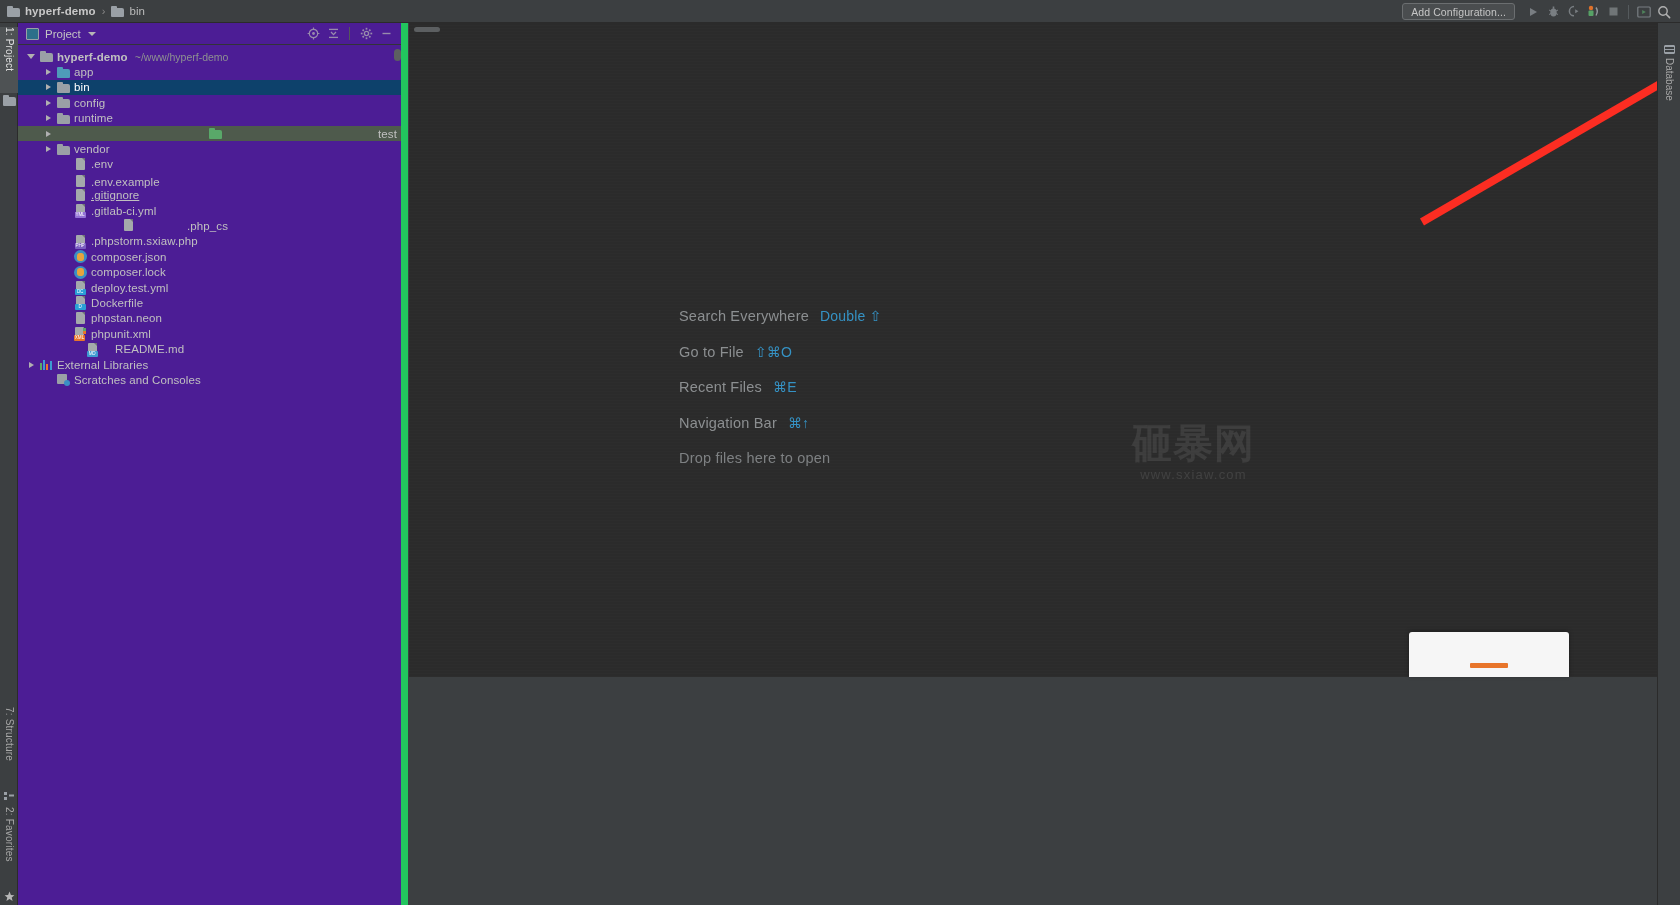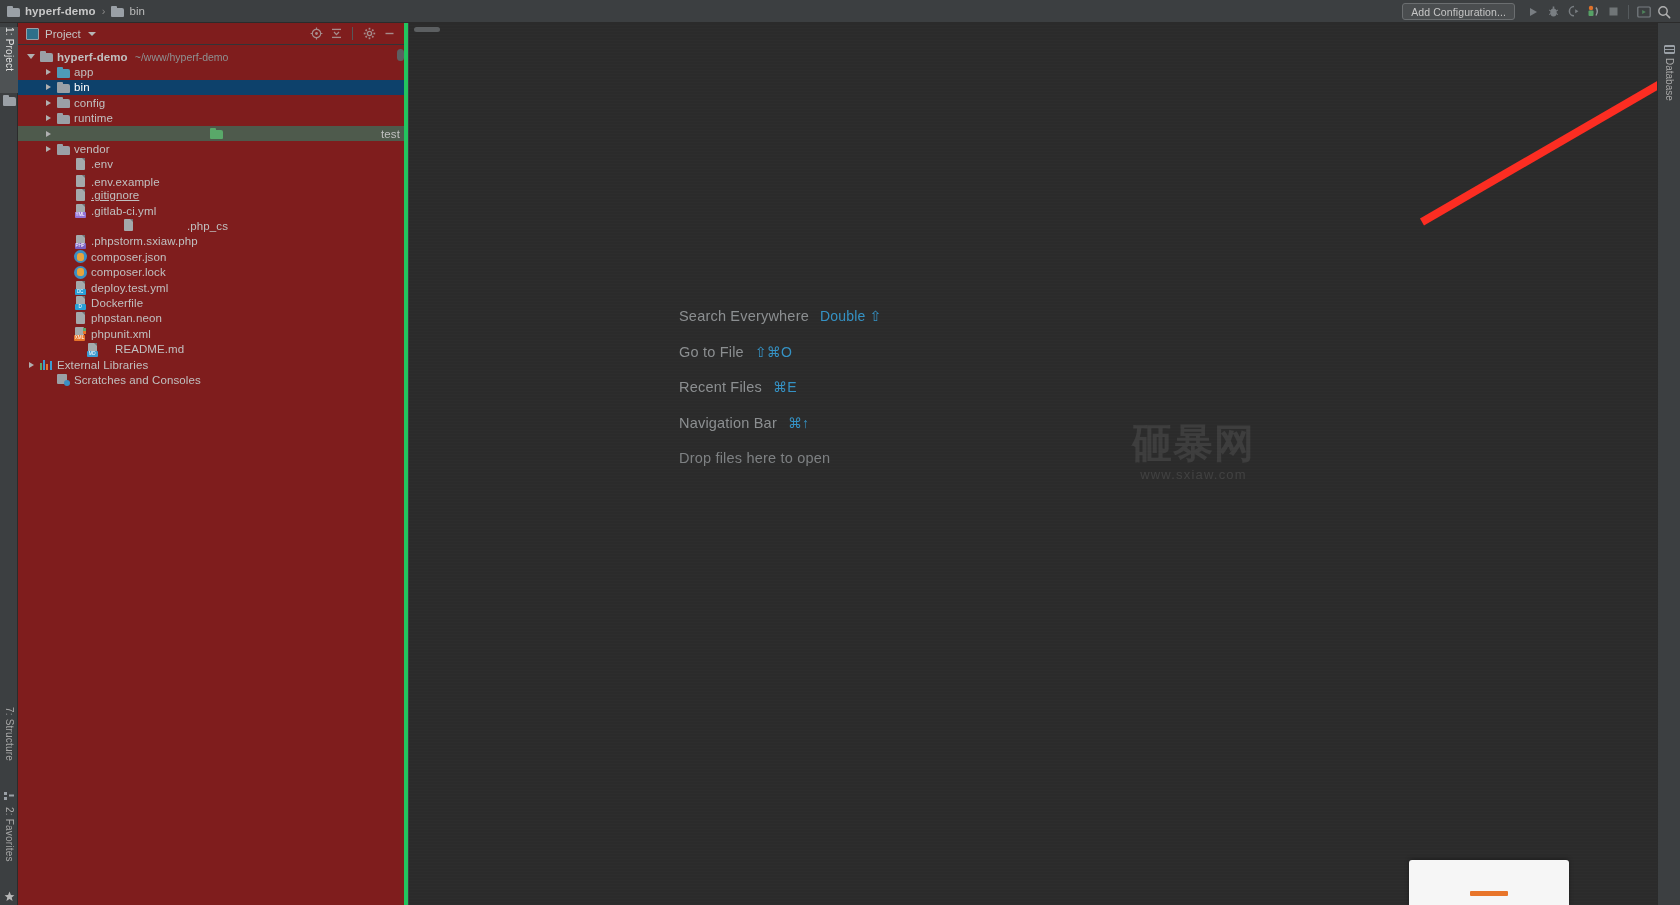--- a/index.html
+++ b/index.html
@@ -63,21 +63,21 @@
     font-size: 10px; color: #a8a8a8; letter-spacing: .2px;
     display: flex; align-items: center; justify-content: flex-start;
     white-space: nowrap;
   }
   .vtab.sel { background: #4e5254; color: #e0e0e0; }
   .vtab-ico { width:18px; display:flex; justify-content:center; }
 
   
   .panel {
     position: absolute; left: 18px; top: 23px; width: 390px; height: 882px;
-    background: #7f1d1d; border-right: 4px solid #22c55e;
+    background: #4c1d95; border-right: 7px solid #22c55e;
   }
   .panel-head {
     height: 22px; display: flex; align-items: center;
     padding-left: 8px; border-bottom: 1px solid #323437;
   }
   .panel-head-ico {
     width: 13px; height: 12px; background: #2d6f8a;
     border: 1px solid #9aa0a6; border-radius: 1px; margin-right: 6px;
   }
   .panel-title { font-size: 11.5px; color: #c3c3c3; }
@@ -149,21 +149,21 @@
     font-size:4.6px;color:#fff;line-height:6px;text-align:center;}
 
   
   .panel-scroll {
     position:absolute; right:0; top:26px; width:7px; height:12px;
     background:#5c5f61; border-radius:4px;
   }
 
   
   .editor {
-    position: absolute; left: 409px; top: 23px; width: 1248px; height: 882px;
+    position: absolute; left: 409px; top: 23px; width: 1248px; height: 654px;
     background: #2b2b2b;
     background-image:
       repeating-linear-gradient(0deg, rgba(255,255,255,0.012) 0 1px, transparent 1px 3px);
   }
   .ed-scroll {
     position:absolute; left:5px; top:4px; width:26px; height:5px;
     background:#5c5f61; border-radius:3px;
   }
   .hints {
     position: absolute; left: 270px; top: 285px; width: 520px;

